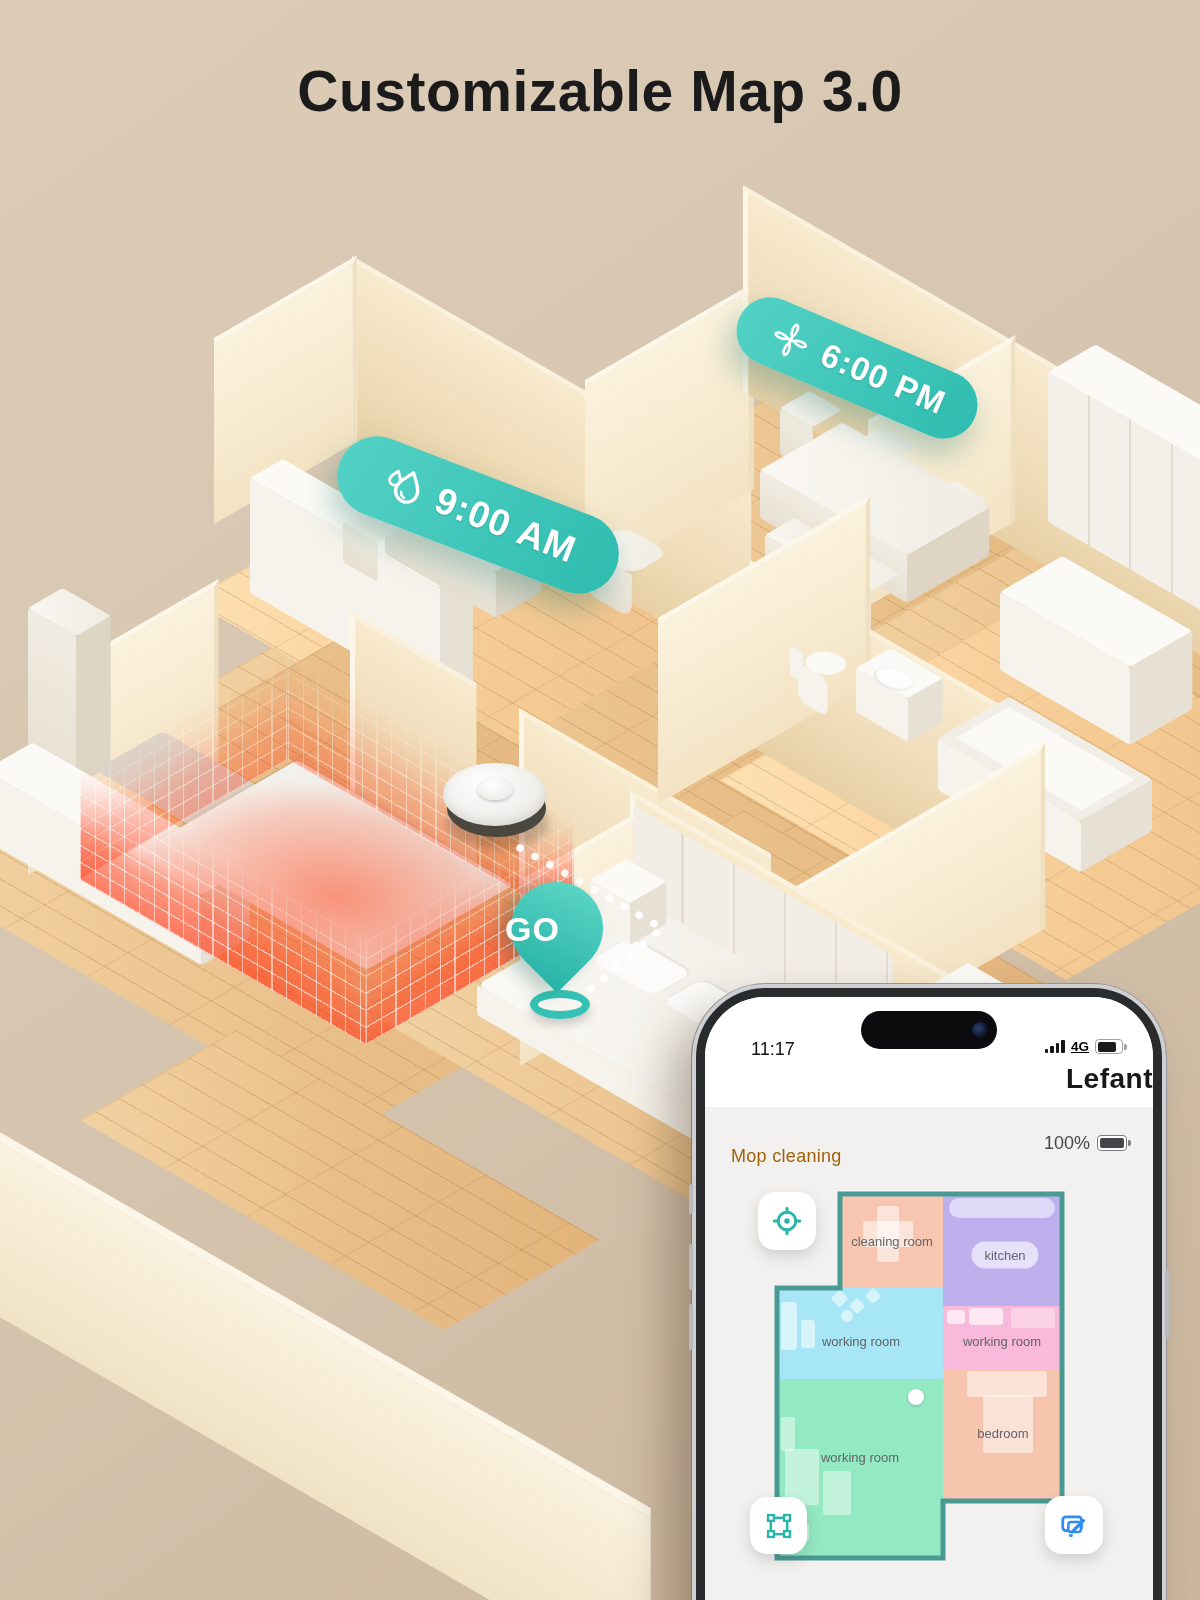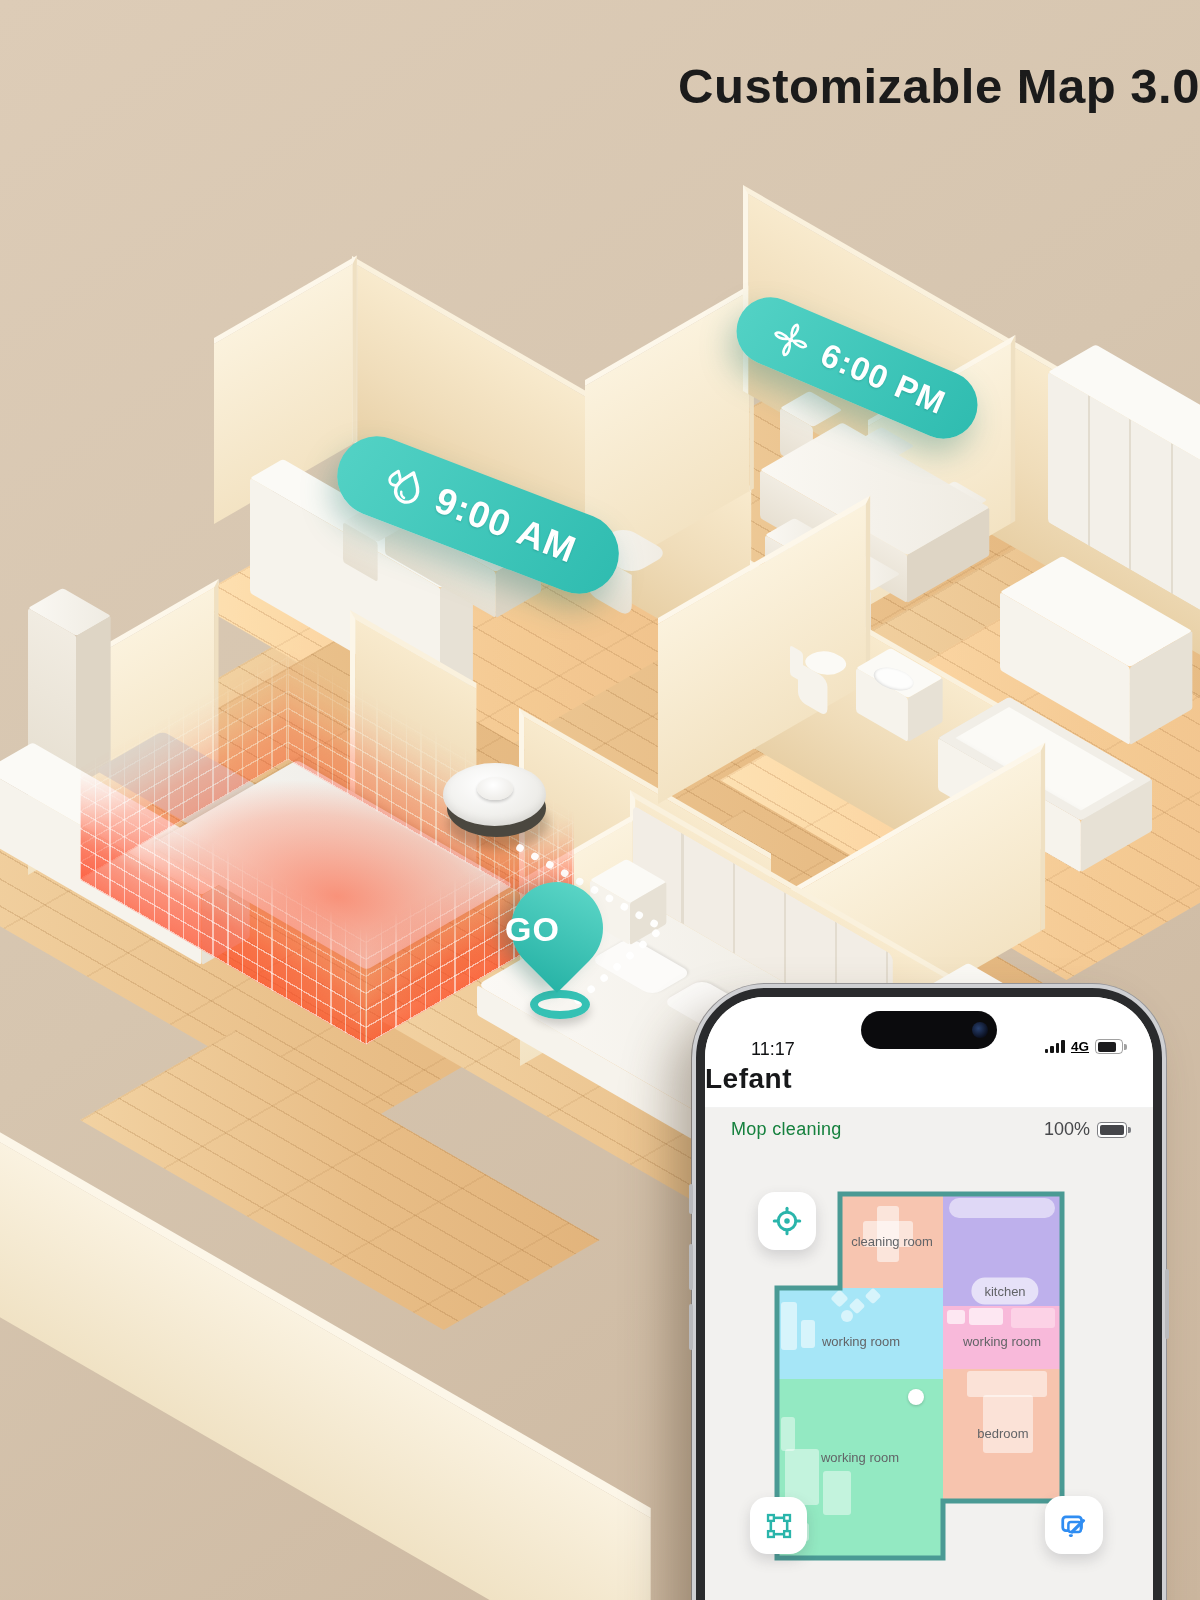--- a/index.html
+++ b/index.html
@@ -61,25 +61,25 @@
       background:radial-gradient(circle at 40% 40%,#28406e,#0b1020 70%);}
   .sb-time{position:absolute;left:46px;top:42px;font-size:18px;font-weight:normal;color:#101113;}
   .sb-right{position:absolute;right:30px;top:42px;display:flex;align-items:center;gap:6px;}
   .bars{display:flex;align-items:flex-end;gap:2px;height:13px;}
   .bars i{width:3.5px;background:#141414;border-radius:1px;display:block;}
   .sb-net{font-size:13.5px;font-weight:bold;color:#000000;text-decoration:underline;}
   .batt{width:26px;height:13px;border:1.5px solid rgba(20,20,20,.4);border-radius:4px;position:relative;}
   .batt i{position:absolute;left:1.5px;top:1.5px;bottom:1.5px;width:70%;background:#1c1c1e;border-radius:2px;}
   .batt u{position:absolute;right:-4.5px;top:3.5px;width:2.5px;height:6px;background:rgba(20,20,20,.4);
       border-radius:0 2px 2px 0;}
-  .app-title{position:absolute;left:0;right:0;top:66px;text-align:left;font-size:28px;
+  .app-title{position:absolute;left:0;right:0;top:66px;text-align:right;font-size:28px;
       font-weight:bold;color:#17181a;letter-spacing:.5px;}
   .mode-row{position:absolute;left:26px;right:26px;top:122px;display:flex;
       justify-content:space-between;align-items:center;}
-  .mode{font-size:18px;color:#15803d;letter-spacing:.3px;}
+  .mode{font-size:18px;color:#a16207;letter-spacing:.3px;margin-top:27px;}
   .pct-wrap{display:flex;align-items:center;gap:7px;}
   .pct{font-size:18px;color:#47484b;}
   .batt2{width:28px;height:14px;border:1.5px solid #7e7f83;border-radius:4px;position:relative;background:#fff;}
   .batt2 i{position:absolute;left:2px;top:2px;bottom:2px;width:85%;background:#45464a;border-radius:2px;}
   .batt2 u{position:absolute;right:-5px;top:4px;width:3px;height:6px;background:#7e7f83;border-radius:0 2px 2px 0;}
   .map{position:absolute;left:72px;top:197px;width:285px;height:364px;}
   .room{position:absolute;display:flex;align-items:center;justify-content:center;}
   .rlabel{position:absolute;font-size:13px;color:#626467;white-space:nowrap;transform:translate(-50%,-50%);}
   .rlabel.pill{background:rgba(255,255,255,.62);padding:6px 13px;border-radius:16px;}
   .mshape{position:absolute;background:rgba(255,255,255,.55);border-radius:3px;}
@@ -88,21 +88,21 @@
   
   .robot{position:absolute;left:443px;top:763px;width:106px;height:96px;}
   .r-sh{position:absolute;left:4px;top:34px;width:102px;height:52px;border-radius:50%;
       background:rgba(60,40,20,.25);filter:blur(5px);}
   .r-dk{position:absolute;left:4px;top:16px;width:99px;height:58px;border-radius:50%;background:#4a473f;}
   .r-bd{position:absolute;left:0;top:0;width:103px;height:63px;border-radius:50%;
       background:radial-gradient(ellipse at 42% 34%,#ffffff,#ecebe7 70%,#dcdad4);
       box-shadow:inset 0 -4px 8px rgba(0,0,0,.08);}
   .r-ld{position:absolute;left:34px;top:14px;width:36px;height:23px;border-radius:50%;
       background:radial-gradient(ellipse at 45% 35%,#fff,#e8e6e1);box-shadow:0 2px 3px rgba(0,0,0,.18);}
-  .title{position:absolute;left:0;right:0;top:58px;text-align:right;font-size:49px;font-weight:800;
+  .title{position:absolute;left:0;right:0;top:58px;text-align:center;font-size:57px;font-weight:800;
       color:#1b1b1b;letter-spacing:.5px;}
 </style>
 </head>
 <body>
 
 <div class="abs" style="left:0;top:0;width:1200px;height:1600px;">
 
   <div class="iso floor" style="left:180px;top:700px;width:700px;height:500px;"></div>
   <div class="iso floor lite" style="left:190px;top:600px;width:330px;height:300px;"></div>
   <div class="iso floor" style="left:590px;top:500px;width:330px;height:370px;"></div>
@@ -374,21 +374,21 @@
         <div class="mshape" style="left:20px;top:144px;width:12px;height:18px;background:rgba(255,255,255,.45);"></div>
       </div>
       <div class="room" style="left:166px;top:175px;width:119px;height:132px;background:#f7c4ae;">
         <div class="mshape" style="left:24px;top:2px;width:80px;height:26px;background:rgba(255,255,255,.5);"></div>
         <div class="mshape" style="left:40px;top:26px;width:50px;height:58px;background:rgba(255,255,255,.5);"></div>
       </div>
       <svg width="285" height="364" viewBox="0 0 285 364" style="position:absolute;left:0;top:0;overflow:visible;">
         <polygon points="63,0 285,0 285,307 166,307 166,364 0,364 0,94 63,94" fill="none" stroke="#4a9a94" stroke-width="5" stroke-linejoin="miter"></polygon>
       </svg>
       <span class="rlabel" style="left:115px;top:47px;">cleaning room</span>
-      <span class="rlabel pill" style="left:228px;top:61px;margin-top:36px;">kitchen</span>
+      <span class="rlabel pill" style="left:228px;top:61px;">kitchen</span>
       <span class="rlabel" style="left:84px;top:147px;">working room</span>
       <span class="rlabel" style="left:225px;top:147px;">working room</span>
       <span class="rlabel" style="left:83px;top:263px;">working room</span>
       <span class="rlabel" style="left:226px;top:239px;text-align:center;">bedroom</span>
     </div>
 
     <div class="appbtn" style="left:45px;top:500px;width:57px;height:57px;">
       <svg width="28" height="28" viewBox="0 0 24 24">
         <rect x="5" y="5" width="14" height="14" fill="none" stroke="#2ab5ab" stroke-width="2.2"></rect>
         <rect x="2.6" y="2.6" width="5" height="5" fill="#fff" stroke="#2ab5ab" stroke-width="2"></rect>

